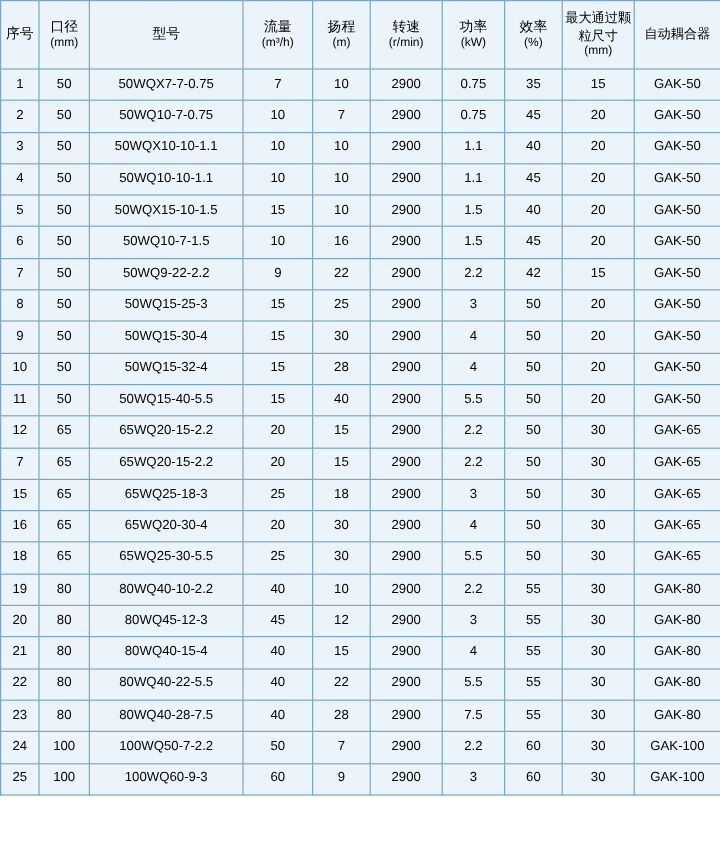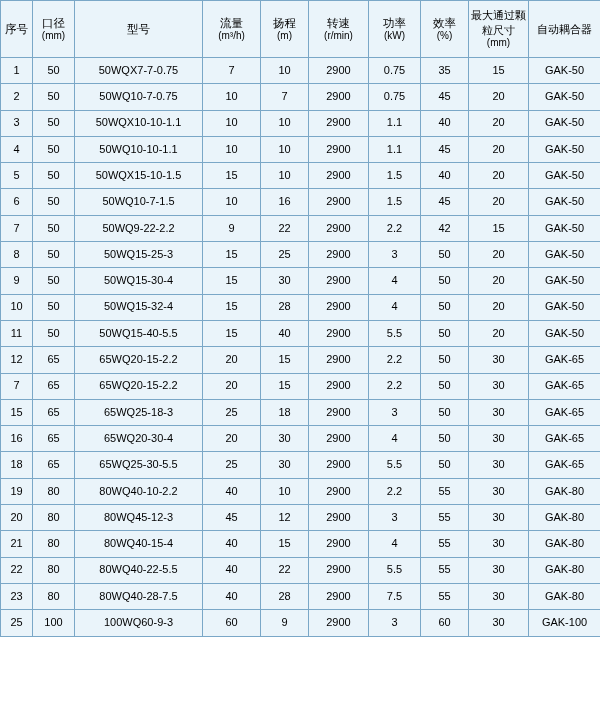--- a/index.html
+++ b/index.html
@@ -376,20 +376,32 @@
         <td class="model-cell">80WQ40-28-7.5</td>
         <td>40</td>
         <td>28</td>
         <td>2900</td>
         <td>7.5</td>
         <td>55</td>
         <td>30</td>
         <td class="coupler-cell">GAK-80</td>
       </tr>
       <tr>
+        <td>24</td>
+        <td>100</td>
+        <td class="model-cell">100WQ50-7-2.2</td>
+        <td>50</td>
+        <td>7</td>
+        <td>2900</td>
+        <td>2.2</td>
+        <td>60</td>
+        <td>30</td>
+        <td class="coupler-cell">GAK-100</td>
+      </tr>
+      <tr>
         <td>25</td>
         <td>100</td>
         <td class="model-cell">100WQ60-9-3</td>
         <td>60</td>
         <td>9</td>
         <td>2900</td>
         <td>3</td>
         <td>60</td>
         <td>30</td>
         <td class="coupler-cell">GAK-100</td>

